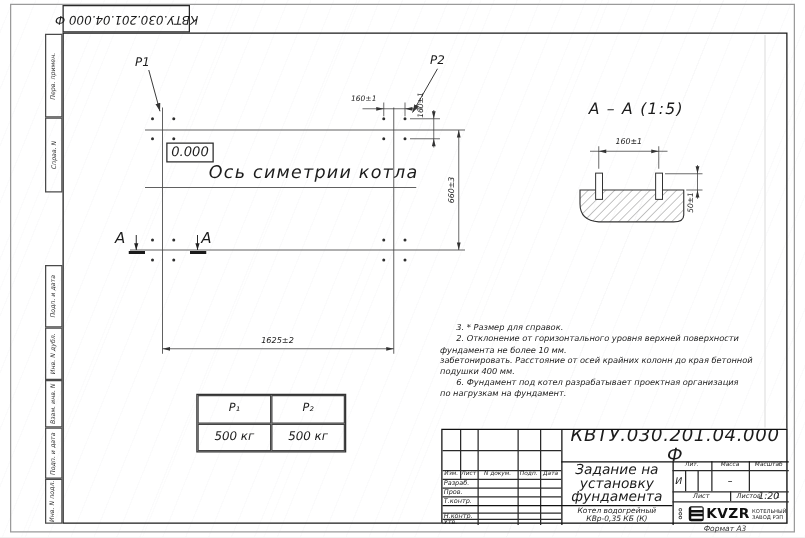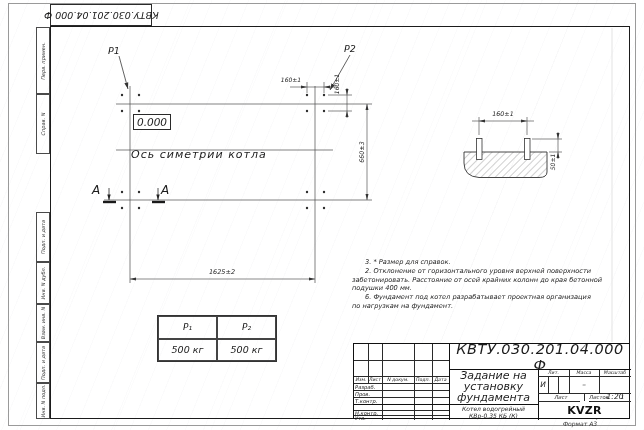--- a/index.html
+++ b/index.html
@@ -182,36 +182,38 @@
       <polygon points="527,121 521,119.5 521,122.5" fill="#333"></polygon>
       <polygon points="558,139 556.5,133 559.5,133" fill="#333"></polygon>
       <polygon points="558,152 556.5,158 559.5,158" fill="#333"></polygon>
     </g>
   </svg>
 
   <div class="lbl" style="left:108px;top:45px;font-size:9.5px;">Р1</div>
   <div class="lbl" style="left:344px;top:43px;font-size:9.5px;">Р2</div>
 
   <div class="abs elev ctr" style="left:133px;top:114px;width:38px;height:16px;font-size:10.5px;font-style:italic;">0.000</div>
-  <div class="lbl" style="left:131px;top:148px;font-size:11px;letter-spacing:1px;">Ось симетрии котла</div>
+  <div class="lbl" style="left:131px;top:130px;font-size:14px;letter-spacing:1px;padding-left:36px;">Ось симетрии котла</div>
 
   <div class="lbl" style="left:277px;top:76px;width:28px;font-size:6px;text-align:center;">160±1</div>
   <div class="lbl ctr rot" style="left:322px;top:80px;width:28px;height:8px;font-size:6px;">160±1</div>
   <div class="lbl ctr rot" style="left:346px;top:148px;width:30px;height:8px;font-size:6.3px;">660±3</div>
   <div class="lbl" style="left:200px;top:268px;width:44px;font-size:6.5px;text-align:center;">1625±2</div>
 
   <div class="lbl" style="left:92px;top:183px;font-size:12px;">А</div>
   <div class="lbl" style="left:161px;top:183px;font-size:12px;">А</div>
 
+  <div class="lbl" style="left:454px;top:79px;width:110px;font-size:12.5px;text-align:center;letter-spacing:1px;">А – А (1:5)</div>
   <div class="lbl" style="left:481px;top:110px;width:44px;font-size:6.3px;text-align:center;">160±1</div>
   <div class="lbl ctr rot" style="left:538px;top:158px;width:28px;height:8px;font-size:6px;">50±1</div>
 
   <div class="notes">
     <div class="ind">3. * Размер для справок.</div>
     <div class="ind">2. Отклонение от горизонтального уровня верхней поверхности</div>
+    <div>фундамента не более 10 мм.</div>
     <div>забетонировать. Расстояние от осей крайних колонн до края бетонной</div>
     <div>подушки 400 мм.</div>
     <div class="ind">6. Фундамент под котел разрабатывает проектная организация</div>
     <div>по нагрузкам на фундамент.</div>
   </div>
 
   <div class="ltable">
     <div class="hd">Р₁</div>
     <div class="hd">Р₂</div>
     <div class="vl">500 кг</div>
@@ -272,21 +274,21 @@
     <div class="txt tiny" style="left:215px;top:25px;width:30px;height:7px;">Масса</div>
     <div class="txt tiny" style="left:245px;top:25px;width:32px;height:7px;">Масштаб</div>
     <div class="txt val" style="left:184px;top:32px;width:10px;height:17px;">И</div>
     <div class="txt val" style="left:215px;top:32px;width:30px;height:17px;">–</div>
     <div class="txt val" style="left:245px;top:44px;width:32px;height:17px;">1:20</div>
 
     <div class="txt small" style="left:184px;top:49px;width:46px;height:8px;">Лист</div>
     <div class="txt small" style="left:230px;top:49px;width:30px;height:8px;">Листов</div>
     <div class="txt small" style="left:260px;top:49px;width:17px;height:8px;">1</div>
 
-    <div class="txt logo" style="left:184px;top:57px;width:93px;height:19px;flex-direction:column;">
+    <div class="txt logo" style="left:184px;top:57px;width:93px;height:19px;">
       <span class="ooo">ООО</span>
       <span class="emb">
           <i></i>
           <i></i>
           <i></i>
         </span>
       <span class="kv">KVZR</span>
       <span class="co">
         <div>КОТЕЛЬНЫЙ</div>
         <div>ЗАВОД РЭП</div>

